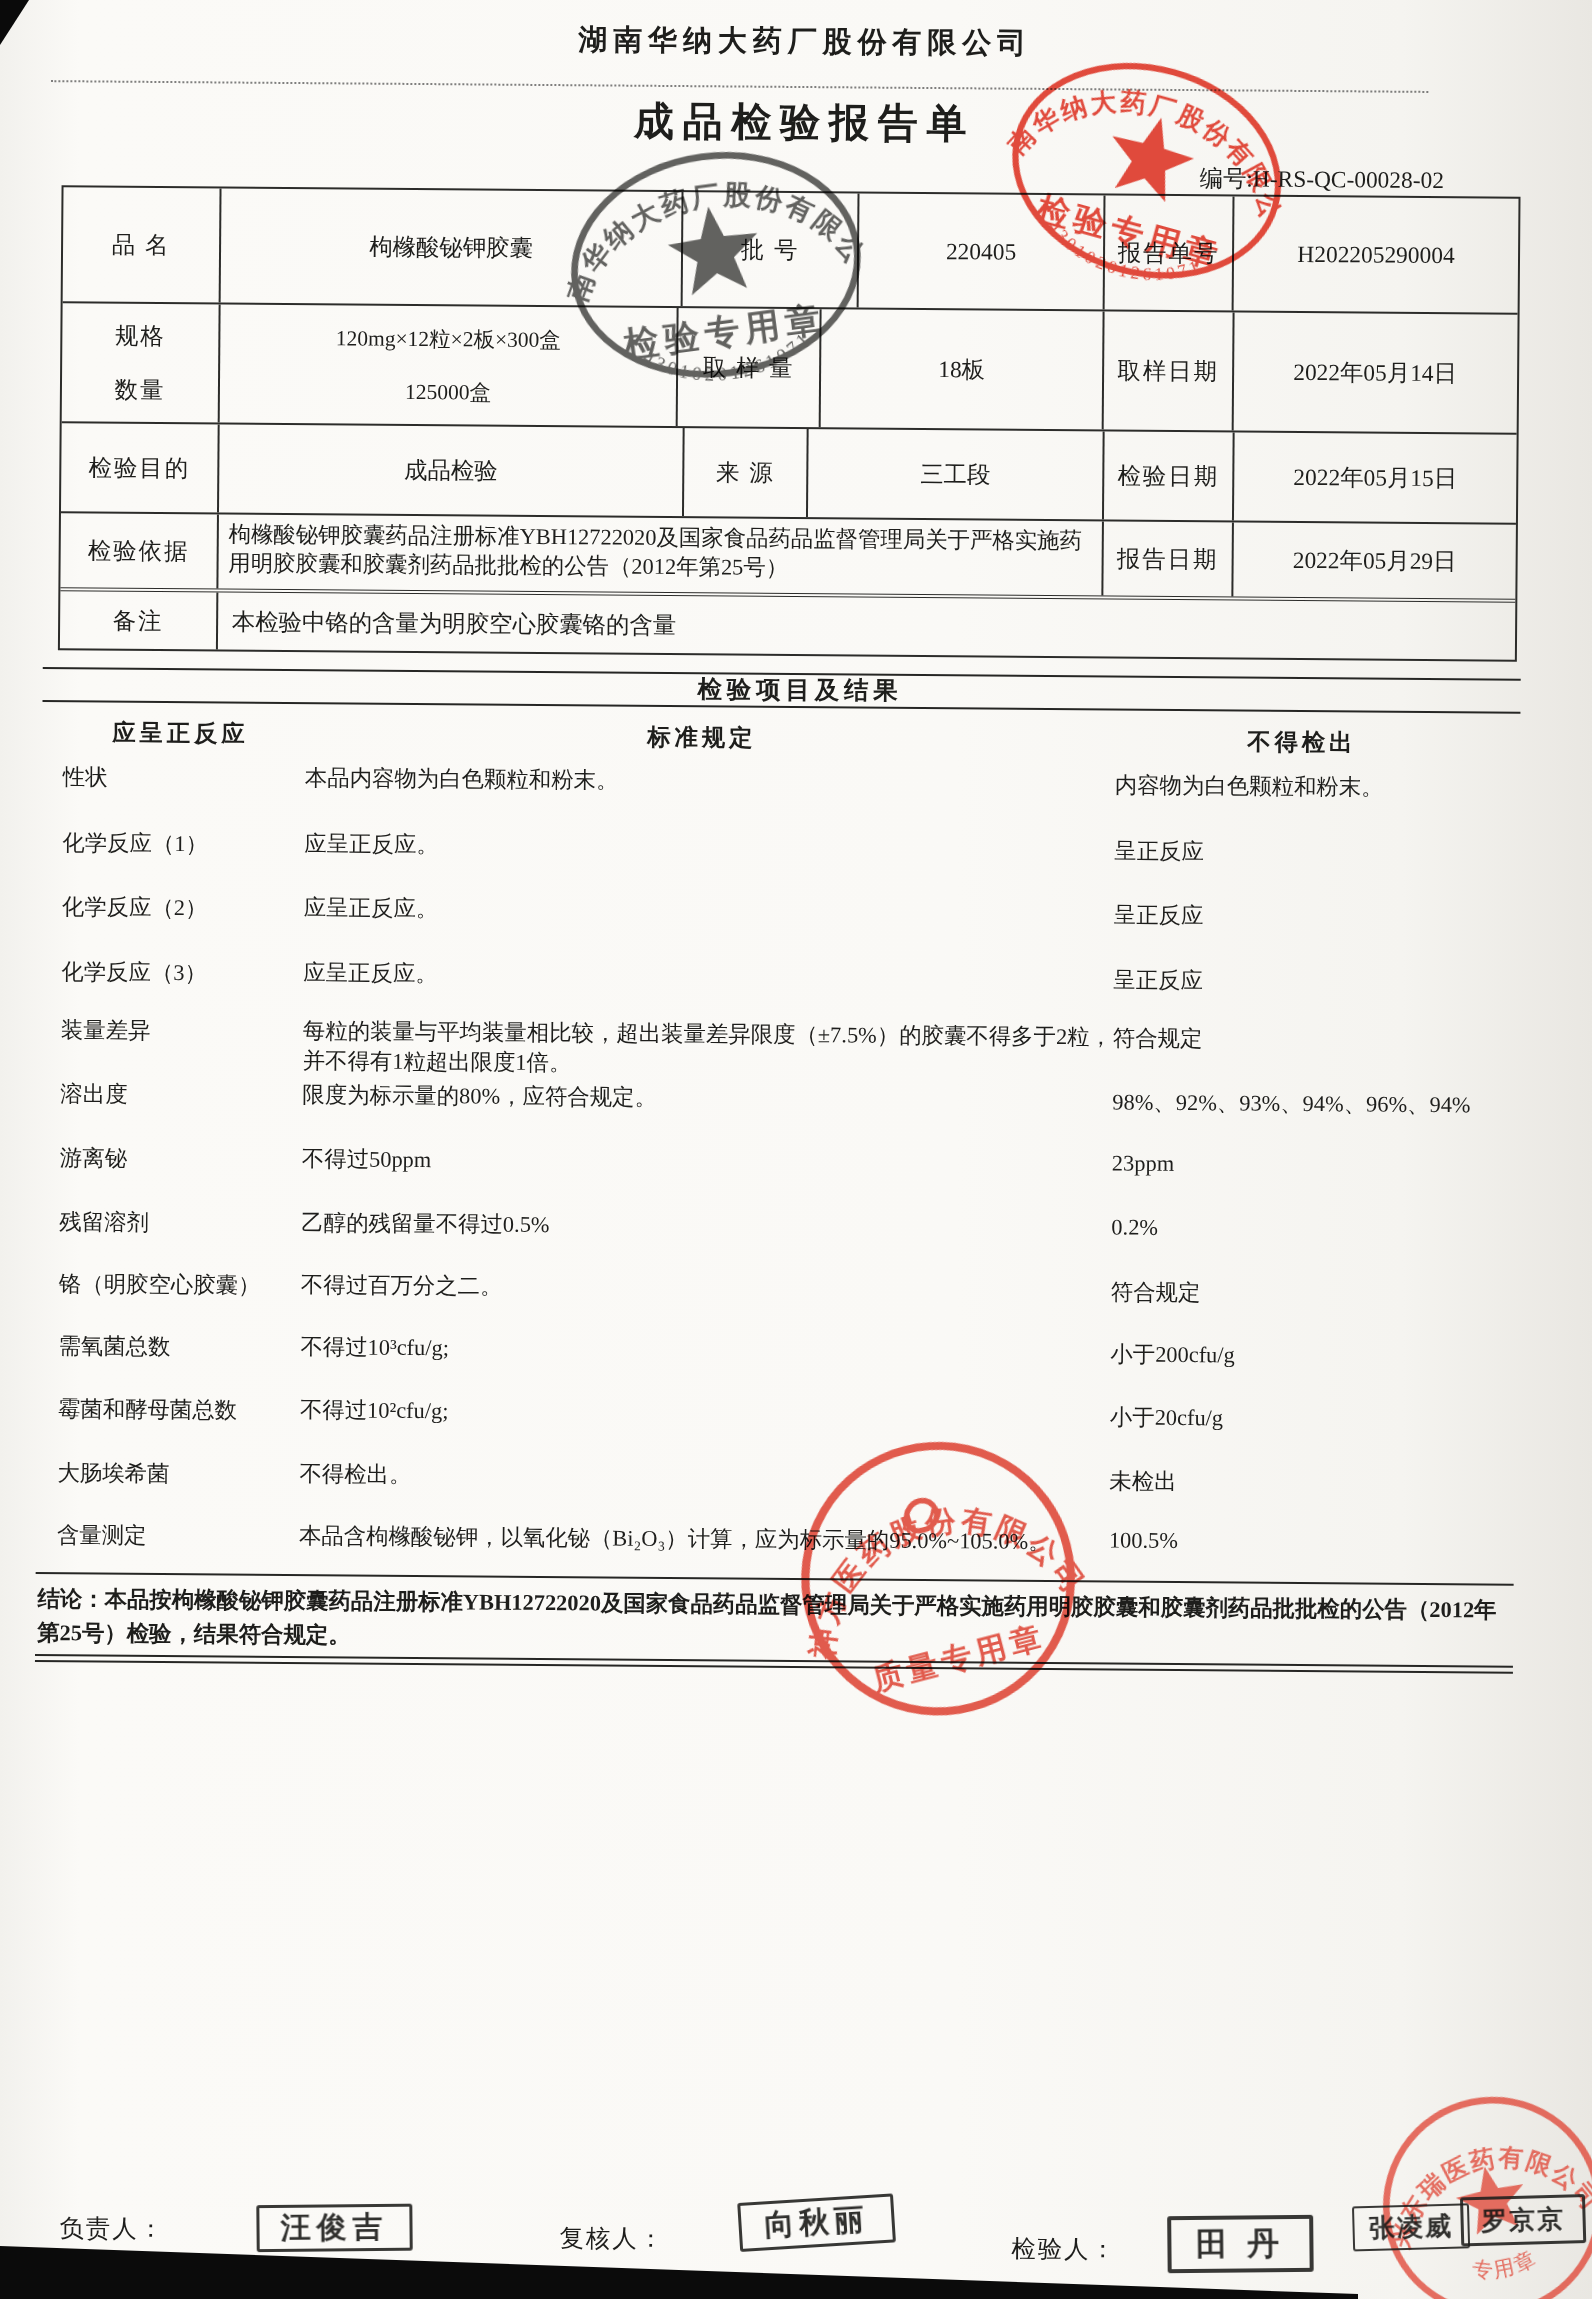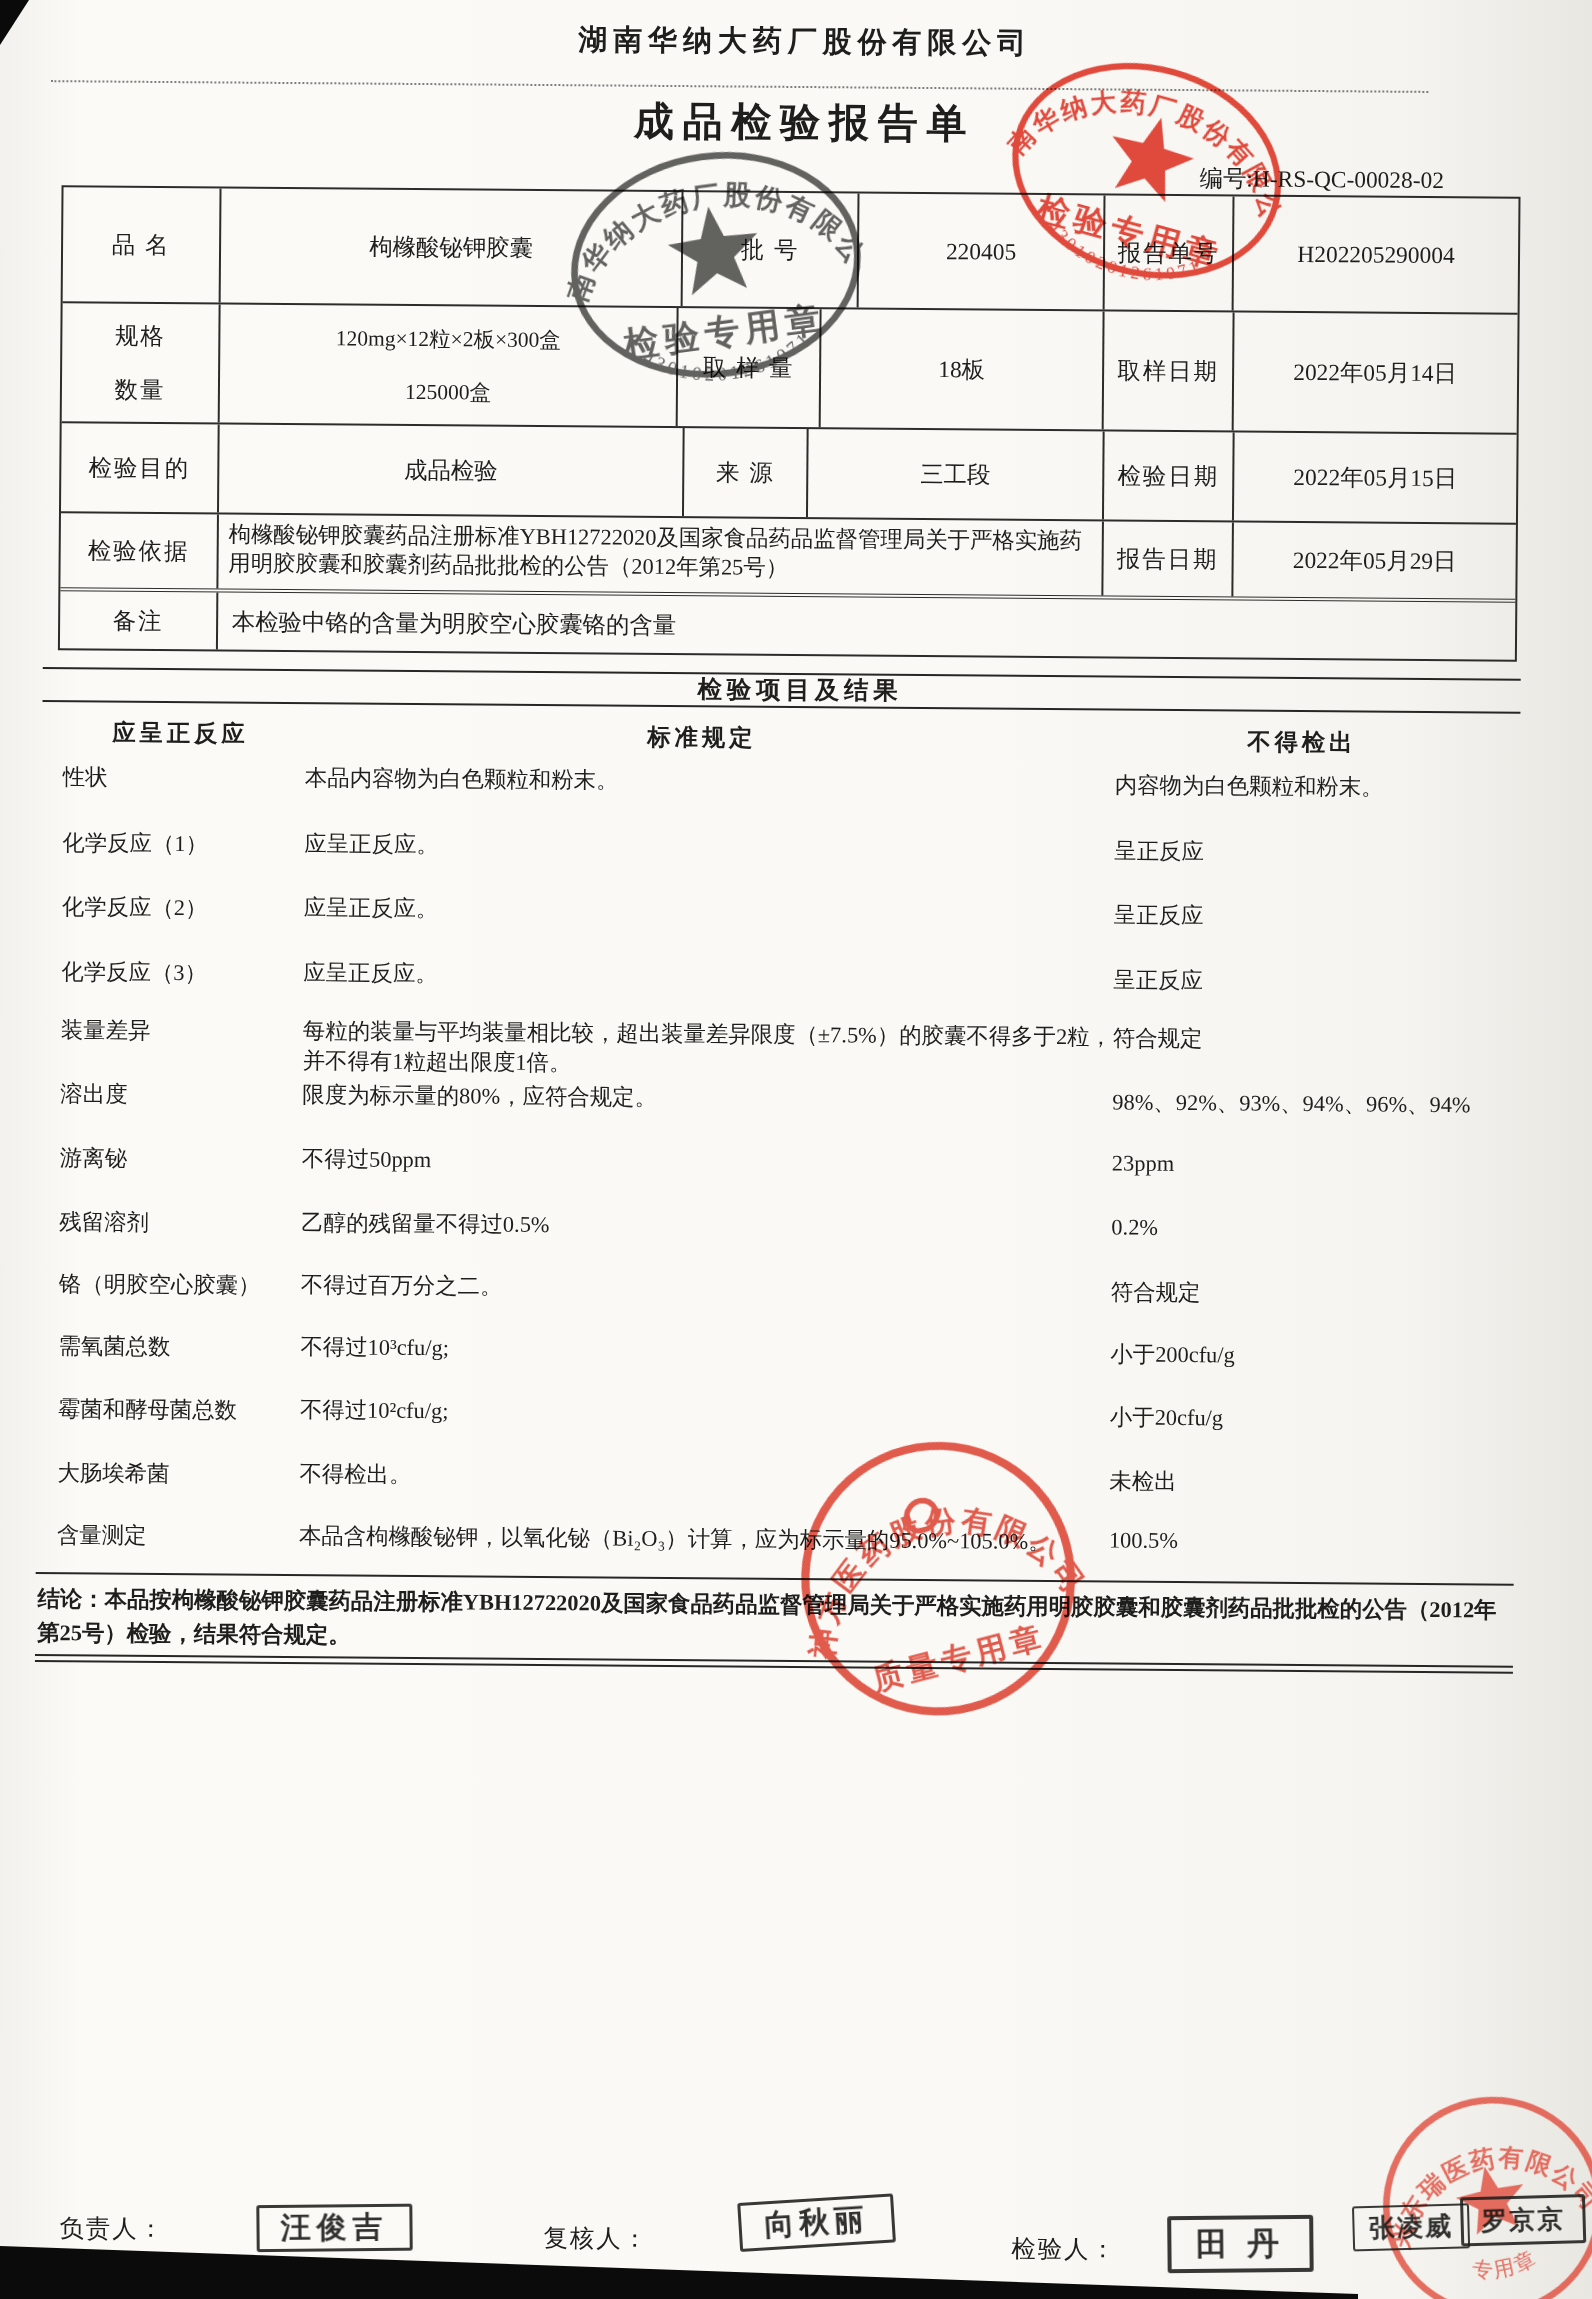--- a/index.html
+++ b/index.html
@@ -240,21 +240,21 @@
     <span class="r-result">100.5%</span>
   </div>
 
   <div class="rule thin" style="top:1578px"></div>
   <div class="conclusion">结论：本品按枸橼酸铋钾胶囊药品注册标准YBH12722020及国家食品药品监督管理局关于严格实施药用明胶胶囊和胶囊剂药品批批检的公告（2012年第25号）检验，结果符合规定。</div>
   <div class="dbl-rule"></div>
 
   <div class="sig-label" style="left:68px; top:2218px">负责人：</div>
   <div class="name-stamp" style="left:265px; top:2208px; width:156px; height:47px; font-size:30px; letter-spacing:5.9px; transform:rotate(-1deg); z-index:7">汪俊吉</div>
 
-  <div class="sig-label" style="left:552px; top:2224px">复核人：</div>
+  <div class="sig-label" style="left:568px; top:2224px">复核人：</div>
   <div class="name-stamp" style="left:747px; top:2198px; width:156px; height:49px; font-size:30px; letter-spacing:4.9px; transform:rotate(-4deg); z-index:7">向秋丽</div>
 
   <div class="sig-label" style="left:1020px; top:2231px">检验人：</div>
   <div class="name-stamp" style="left:1176px; top:2212px; width:146px; height:57px; font-size:32px; letter-spacing:19.5px; padding-left:13.7px; border-width:4.9px; transform:rotate(-1deg); z-index:7">田丹</div>
   <div class="name-stamp" style="left:1361px; top:2200px; width:117px; height:45px; font-size:26px; letter-spacing:2px; border-width:2.9px; transform:rotate(-2deg); z-index:7">张凌威</div>
   <div class="name-stamp" style="left:1469px; top:2190px; width:125px; height:49px; font-size:26px; letter-spacing:2px; transform:rotate(-2deg); z-index:7">罗京京</div>
 
   <svg class="stamp stamp-black" style="left:548px; top:133px; width:322px; height:265px; transform:rotate(-8deg); z-index:6" viewBox="0 0 340 280">
     <use href="#seal-main"></use>
   </svg>

